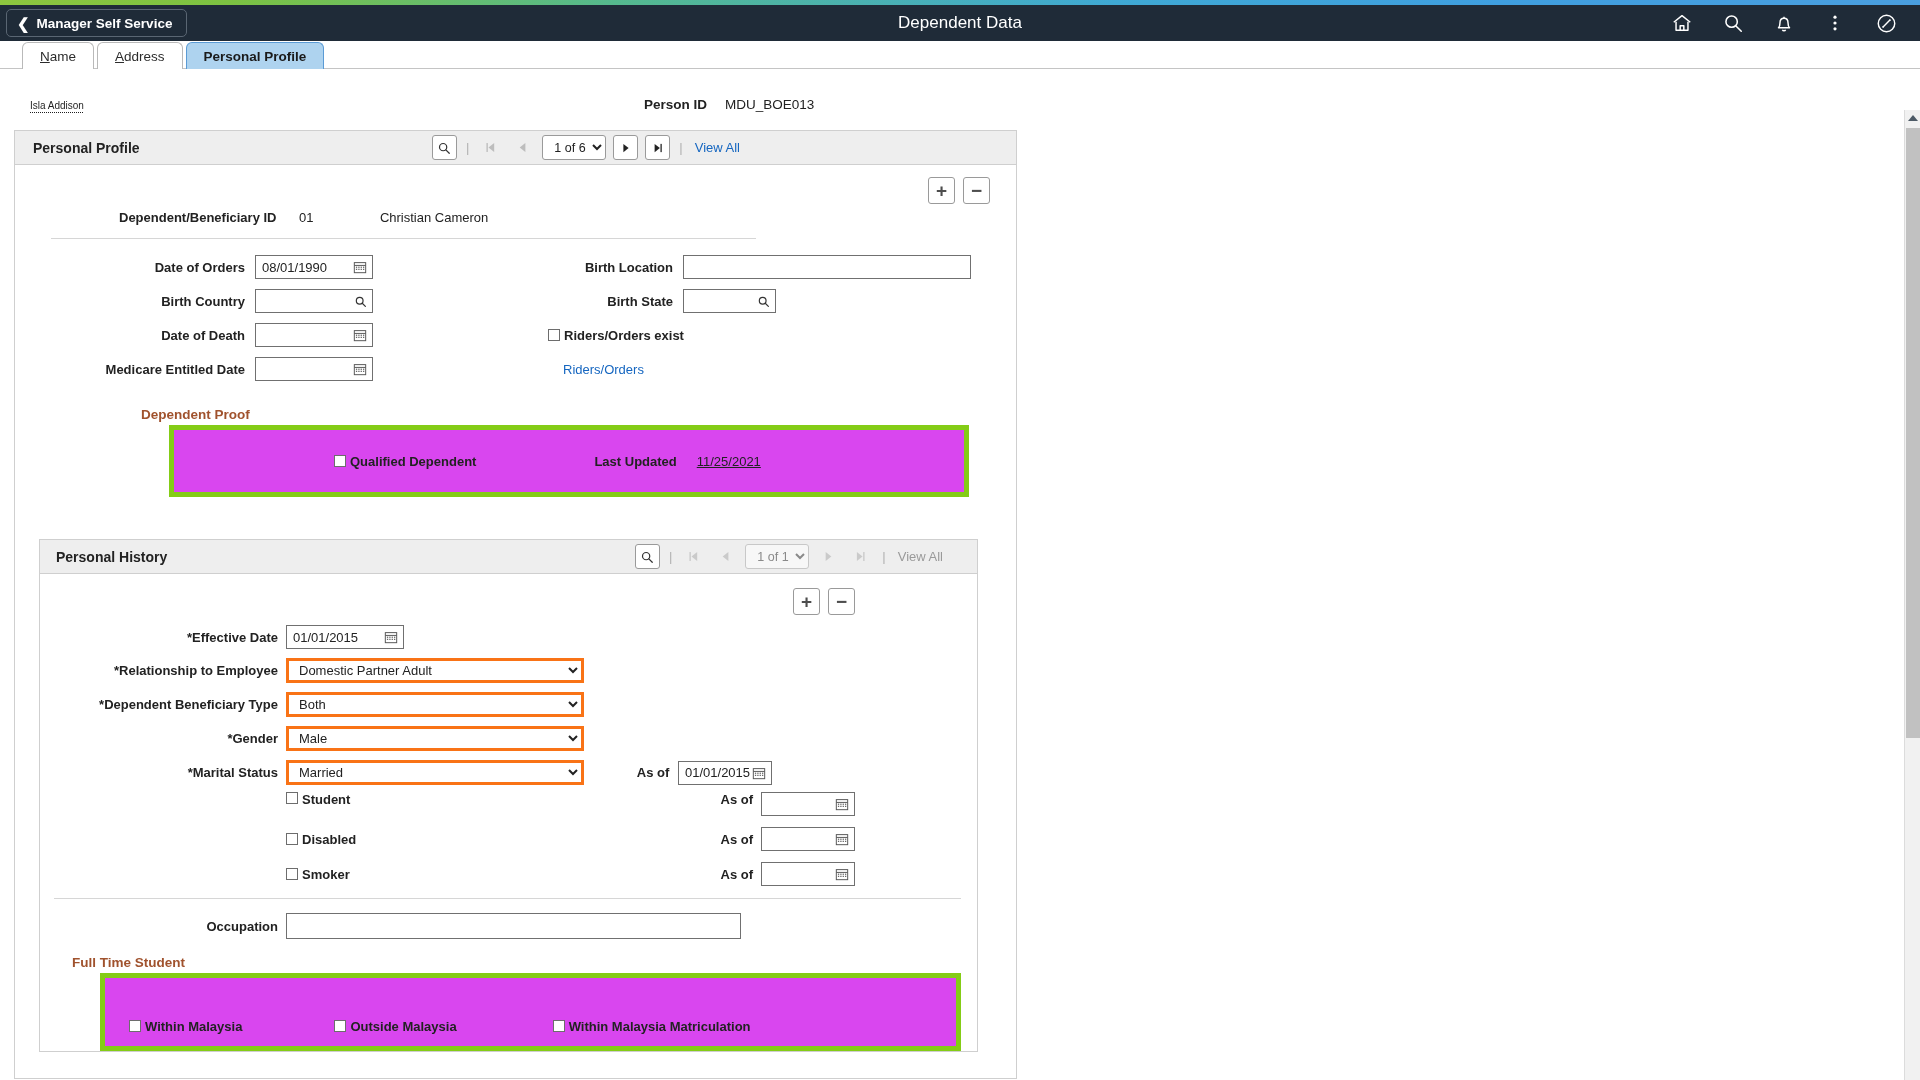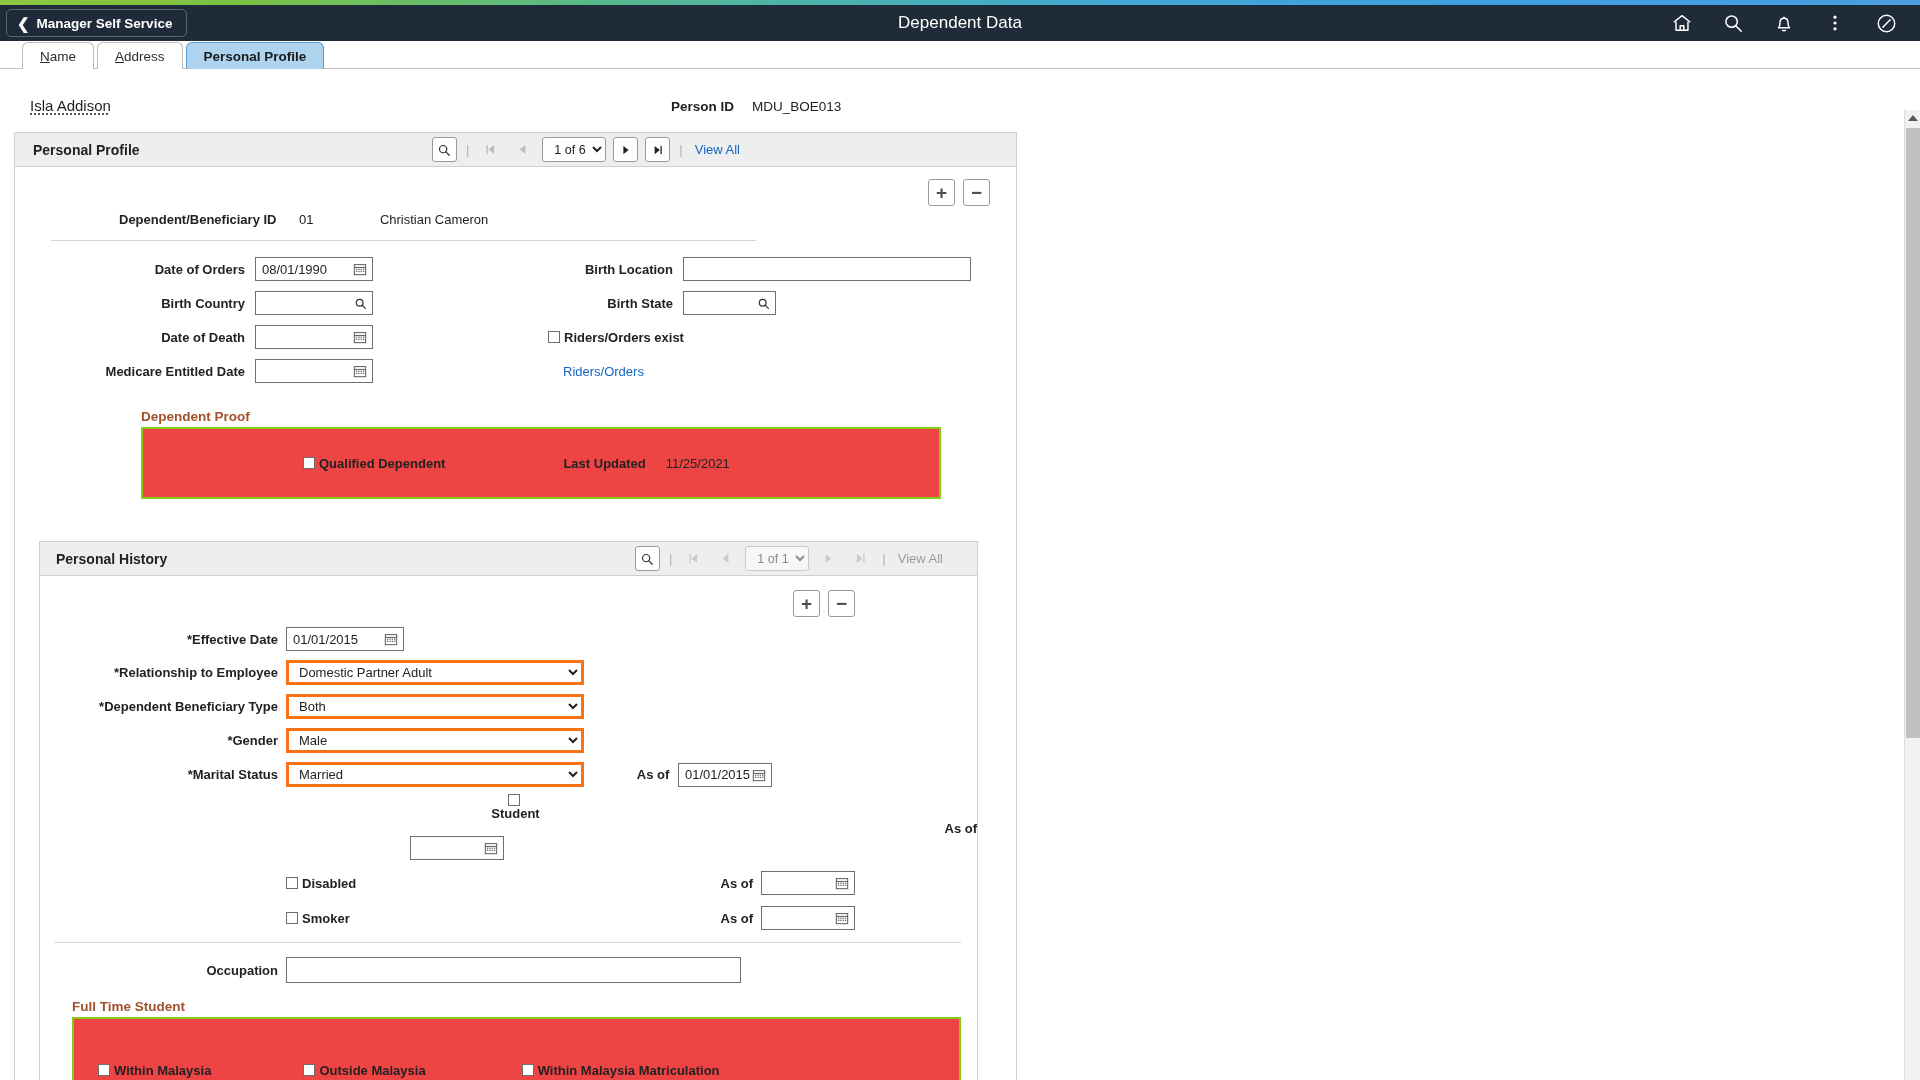--- a/index.html
+++ b/index.html
@@ -120,21 +120,21 @@
     width: 1045px;
   }
 
   
   #person-row {
     display: flex;
     align-items: baseline;
     padding: 28px 0 18px 30px;
   }
   #person-name {
-    font-size: 15px;
+    font-size: 10px;
     color: #1f1f1f;
     text-decoration: underline;
     text-decoration-style: dotted;
     text-underline-offset: 3px;
     cursor: pointer;
   }
   #person-id-label {
     margin-left: 560px;
     font-size: 13.5px;
     font-weight: bold;
@@ -289,21 +289,21 @@
   .link { color: #1566c0; font-size: 13px; text-decoration: none; cursor: pointer; }
 
   .hr { border-top: 1px solid #d6d6d6; }
 
   .sect-title {
     font-size: 13.5px;
     font-weight: bold;
     color: #a0522d;
     margin-bottom: 3px;
   }
-  .sub-panel { border: 2px solid #84cc16; background: #ef4444; }
+  .sub-panel { border: 5px solid #84cc16; background: #d946ef; margin-left: 28px; }
 
   
   #scrollbar {
     position: absolute;
     top: 41px; right: 0;
     width: 16px;
     height: 1039px;
     background: #f1f1f1;
     border-left: 1px solid #dcdcdc;
   }
@@ -584,21 +584,21 @@
           </div>
           <a class="link" style="margin-left:190px;">Riders/Orders</a>
         </div>
 
         <div style="margin:26px 0 0 126px;">
           <div class="sect-title">Dependent Proof</div>
           <div class="sub-panel" style="width:800px; height:72px; display:flex; align-items:center;">
             <span class="cbx" style="margin-left:160px;"></span>
             <span class="cbx-label">Qualified Dependent</span>
             <span class="lbl" style="margin-left:118px;">Last Updated</span>
-            <span class="val" style="margin-left:20px;">11/25/2021</span>
+            <span class="val" style="margin-left:20px;text-decoration:underline;">11/25/2021</span>
           </div>
         </div>
 
         <div class="groupbox" style="margin:42px 38px 0 24px;">
           <div class="gb-header" style="padding-left:16px;">
             <span class="gb-title">Personal History</span>
             <div class="pager" style="margin-right:20px;">
               <div class="pg-search">
                 <svg width="14" height="14" viewBox="0 0 24 24" fill="none" stroke="#333" stroke-width="2.1" stroke-linecap="round">
                     <circle cx="10.5" cy="10.5" r="6.2"></circle>
@@ -697,21 +697,21 @@
                         <rect x="3.3" y="10" width="1.5" height="1.3"></rect>
                         <rect x="6" y="10" width="1.5" height="1.3"></rect>
                         <rect x="8.7" y="10" width="1.5" height="1.3"></rect>
                         <rect x="11.4" y="10" width="1.5" height="1.3"></rect>
                       </g>
                     </svg>
                 </span>
               </div>
             </div>
 
-            <div style="display:flex; align-items:center; padding-left:10px; margin-bottom:11px;flex-direction:column;">
+            <div style="display:flex; align-items:flex-start; padding-left:10px; margin-bottom:11px;">
               <span style="width:236px;"></span>
               <span class="cbx"></span>
               <span class="cbx-label">Student</span>
               <span class="lbl" style="margin-left:auto;">As of</span>
               <div class="fld" style="width:94px; margin-left:8px; margin-right:122px;">
                 <span class="txt"></span>
                 <span class="btn-ico">
                   <svg width="14" height="14" viewBox="0 0 16 16" fill="none" stroke="#555" stroke-width="1.1">
                       <rect x="1.5" y="3" width="13" height="11.5"></rect>
                       <path d="M1.5 6.2h13"></path>

